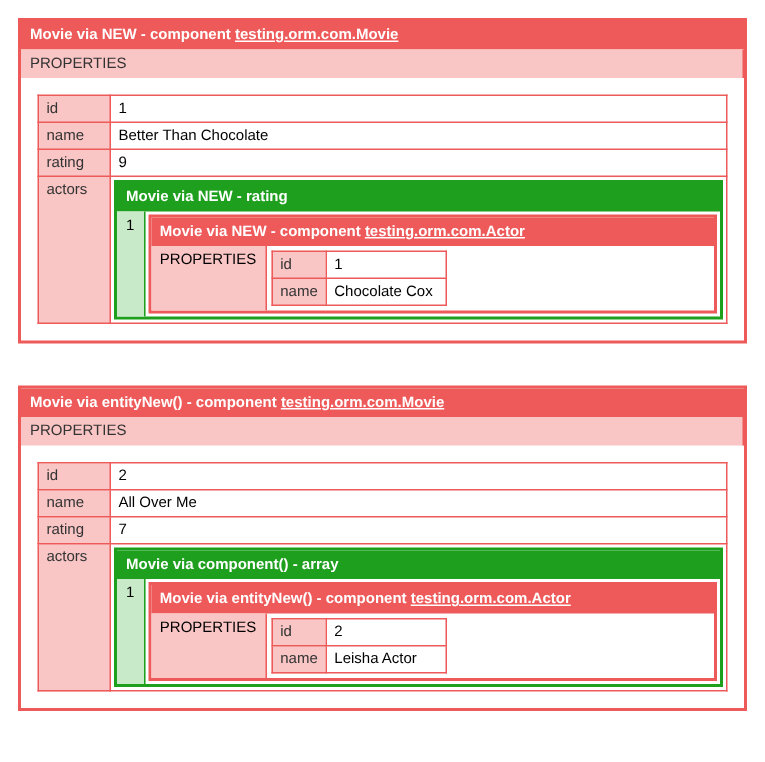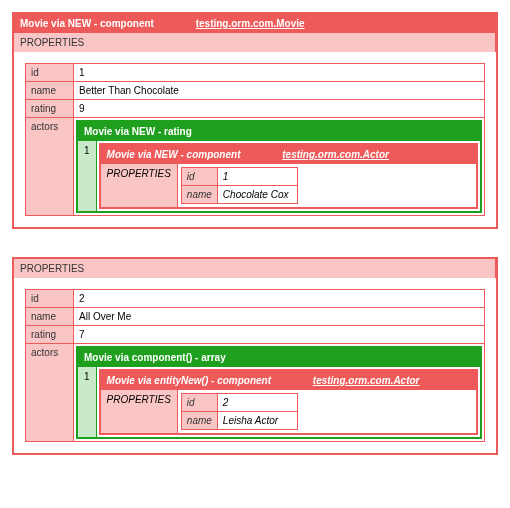--- a/index.html
+++ b/index.html
@@ -19,21 +19,20 @@
   .dump-header {
     background: #ee5a5a;
     color: #fff;
     font-weight: bold;
     padding: 4px 6px;
     font-size: 10px;
   }
   .dump-header a, .inner-header a {
     color: #fff;
     text-decoration: underline;
-    margin-left: 39px;
   }
   .dump-body {
     display: flex;
     flex-direction: column;
   }
   .props-label {
     background: #f9c5c5;
     border-right: 1px solid #ee5a5a;
     padding: 4px 6px;
     font-size: 10px;
@@ -84,21 +83,20 @@
     background: #c8eac8;
     border-right: 1px solid #1ea01e;
     padding: 4px 6px;
     font-size: 10px;
     min-width: 14px;
     text-align: center;
   }
   .array-content {
     flex: 1;
     padding: 2px;
-    font-style: italic;
   }
   .inner-dump {
     border: 2px solid #ee5a5a;
   }
   .inner-header {
     background: #ee5a5a;
     color: #fff;
     font-weight: bold;
     padding: 4px 6px;
     font-size: 10px;
@@ -194,20 +192,23 @@
             </div>
           </td>
         </tr>
       </tbody>
         </table>
     </div>
   </div>
 </div>
 
 <div class="dump">
+  <div class="dump-header">
+    <span>Movie via entityNew() - component </span><a href="#">testing.orm.com.Movie</a>
+  </div>
   <div class="dump-body">
     <div class="props-label">PROPERTIES</div>
     <div class="props-content">
       <table class="kv">
         <tbody>
             <tr>
           <td class="key">id</td>
           <td class="val">2</td>
         </tr>
         <tr>

